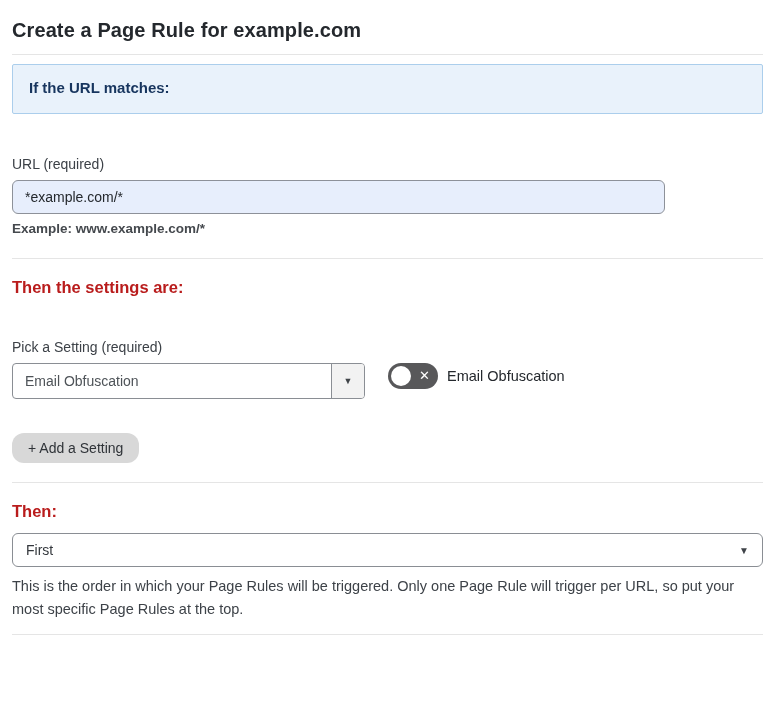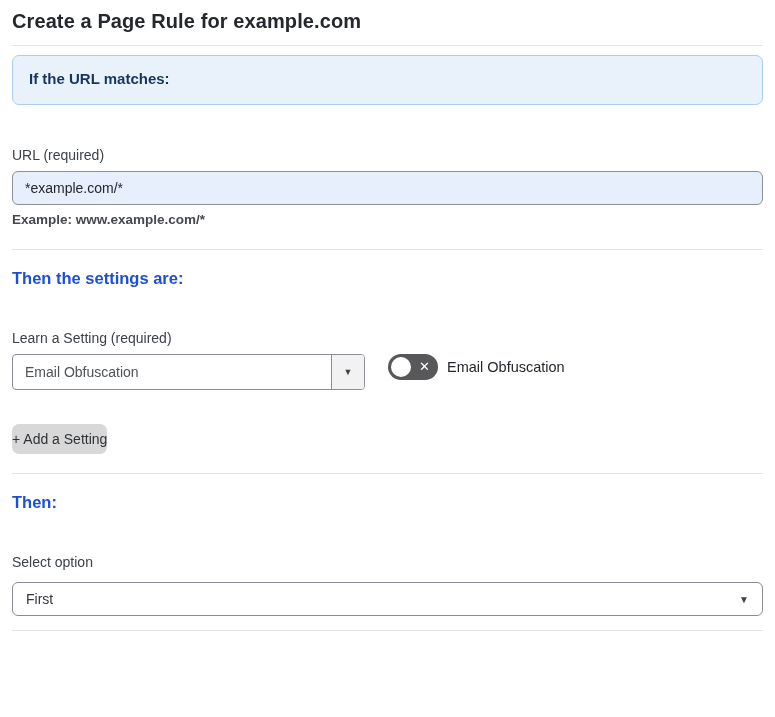--- a/index.html
+++ b/index.html
@@ -13,32 +13,33 @@
     width: 775px;
     min-height: 717px;
     padding: 10px 12px 16px 12px;
   }
   .page-title {
     font-size: 20px;
     font-weight: 700;
     color: #24282d;
     letter-spacing: 0.1px;
     padding-bottom: 12px;
+    margin-top: 9px;
   }
   .divider {
     border: none;
     border-top: 1px solid #e5e5e5;
     height: 0;
   }
   
   .info-box {
     margin-top: 9px;
     background: #e9f2fb;
     border: 1px solid #abceec;
-    border-radius: 7px;
+    border-radius: 2px;
     padding: 11px 16px 13px 16px;
     color: #17355e;
     font-size: 15px;
     line-height: 1.63;
   }
   .info-box .info-heading { font-weight: 700; }
   .info-box a {
     color: #1c5db5;
     text-decoration: underline;
     cursor: pointer;
@@ -52,37 +53,37 @@
   .helper-text {
     margin-top: 7px;
     font-size: 13.5px;
     color: #45494e;
     font-weight: bold;
   }
   
   .url-input {
     display: block;
     margin-top: 8px;
-    width: 751px;
+    width: 653px;
     height: 34px;
     background: #e7eefc;
     border: 1px solid #8d9199;
     border-radius: 6px;
     padding: 0 12px;
     font-size: 14px;
     color: #24282d;
     font-family: "Liberation Sans", "DejaVu Sans", sans-serif;
     outline: none;
   }
   .section-divider { margin-top: 22px; }
   .section-heading {
     margin-top: 19px;
     font-size: 16.5px;
     font-weight: 700;
-    color: #1d4ed8;
+    color: #b91c1c;
   }
   
   .setting-row {
     margin-top: 8px;
     display: flex;
     align-items: flex-start;
   }
   .split-select {
     width: 353px;
     height: 36px;
@@ -149,25 +150,25 @@
     margin-left: 9px;
     font-size: 14.5px;
     color: #24282d;
   }
   
   .btn {
     display: inline-flex;
     align-items: center;
     justify-content: center;
     border: none;
-    border-radius: 7px;
+    border-radius: 12px;
     font-size: 14px;
     font-family: "Liberation Sans", "DejaVu Sans", sans-serif;
     cursor: pointer;
-    padding: 0 0;
+    padding: 0 16px;
   }
   .btn-gray {
     background: #d8d8d8;
     color: #2f3338;
   }
   .add-setting-btn {
     margin-top: 34px;
     height: 30px;
   }
   
@@ -214,21 +215,21 @@
   </div>
 
   <div class="field-label">URL (required)</div>
   <input class="url-input" type="text" value="*example.com/*" style="">
   <div class="helper-text">Example: www.example.com/*</div>
 
   <hr class="divider section-divider">
 
   <h2 class="section-heading">Then the settings are:</h2>
 
-  <div class="field-label">Learn a Setting (required)</div>
+  <div class="field-label">Pick a Setting (required)</div>
 
   <div class="setting-row">
     <div class="split-select">
       <div class="select-value">Email Obfuscation</div>
       <div class="select-arrow">
           <span>▼</span>
         </div>
     </div>
     <div class="toggle-group">
       <div class="toggle">
@@ -238,25 +239,25 @@
       <div class="toggle-label">Email Obfuscation</div>
     </div>
   </div>
 
   <button class="btn btn-gray add-setting-btn">+ Add a Setting</button>
 
   <hr class="divider" style="margin-top:19px;">
 
   <h2 class="section-heading">Then:</h2>
 
-  <div class="field-label">Select option</div>
 
   <div class="plain-select">
     <span class="select-value">First</span>
     <span class="chevron">▼</span>
   </div>
 
+  <div class="order-description">This is the order in which your Page Rules will be triggered. Only one Page Rule will trigger per URL, so put your most specific Page Rules at the top.</div>
 
   <hr class="divider order-divider">
 
   
 
 </div>
 
 </body></html>

